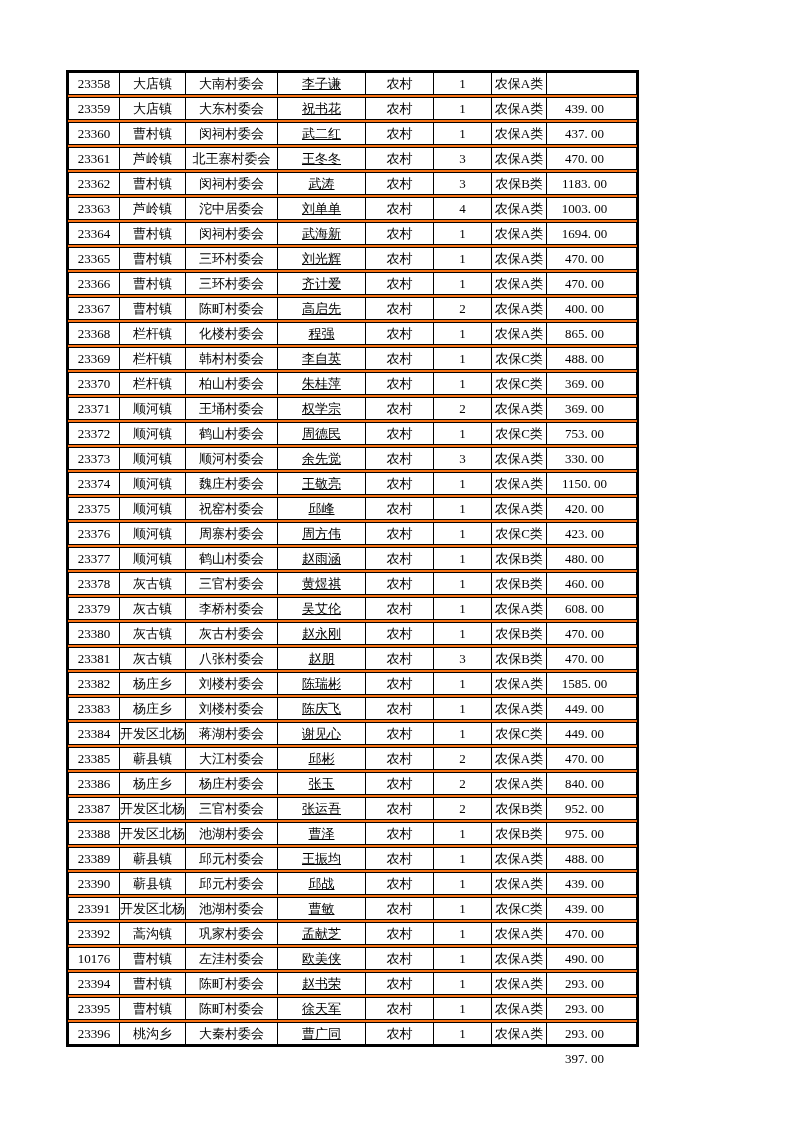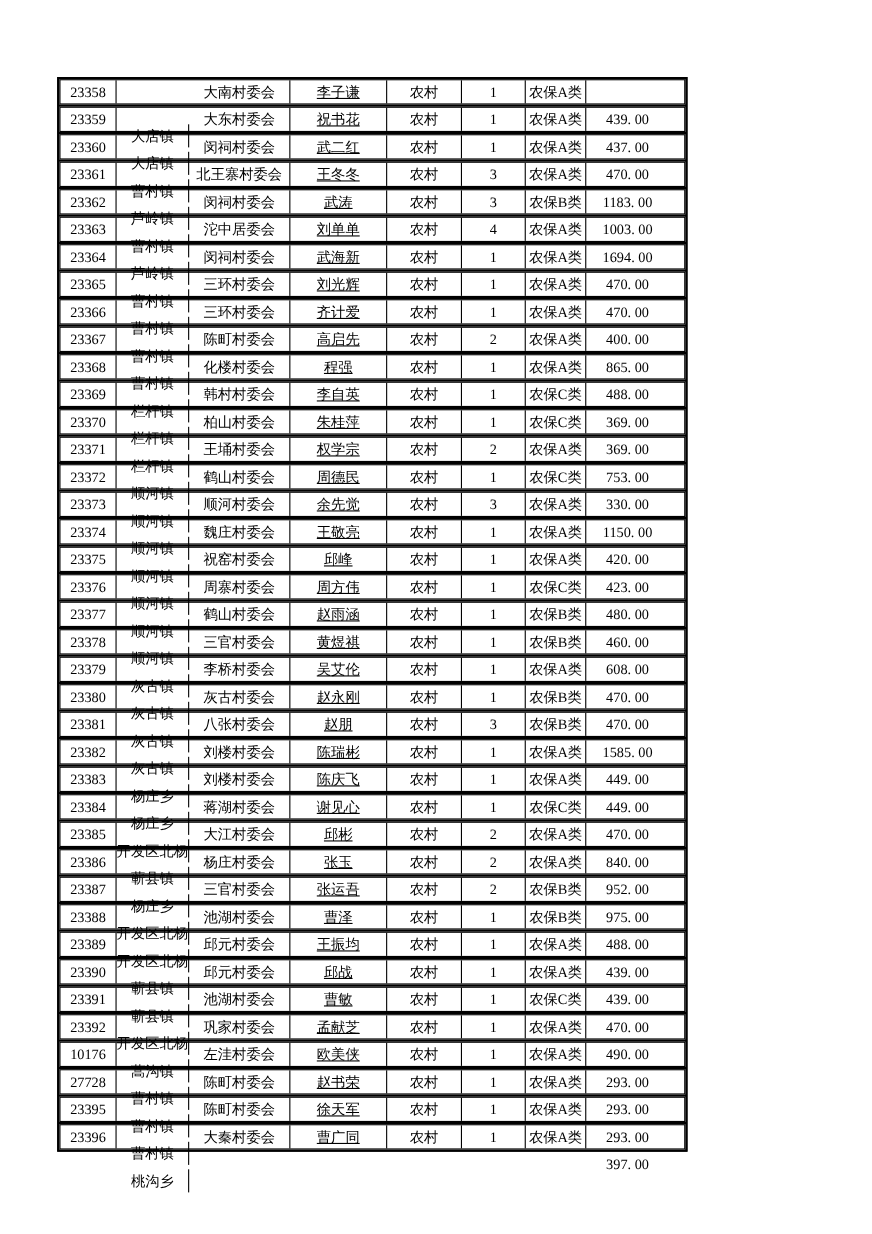--- a/index.html
+++ b/index.html
@@ -11,26 +11,26 @@
     position: relative;
     width: 793px;
     height: 1122px;
     background: #ffffff;
     overflow: hidden;
     font-family: "Liberation Serif", "DejaVu Serif", serif;
     color: #000000;
   }
   .table {
     position: absolute;
-    left: 52px;
+    left: 66px;
     top: 70px;
     width: 573px;
     box-sizing: border-box;
     border: 2px solid #000000;
-    background: #000000;
+    background: #f97316;
   }
   .row {
     display: flex;
     box-sizing: border-box;
     height: 23px;
     border: 1px solid #000000;
     margin-bottom: 2px;
     background: #ffffff;
   }
   .row:last-child {
@@ -45,21 +45,21 @@
     font-size: 13px;
     white-space: nowrap;
     overflow: hidden;
     letter-spacing: 0;
   }
   .cell:last-child {
     border-right: none;
     margin-top: 25px;
   }
   .c0 { width: 51px; }  
-  .c1 { width: 66px; margin-top: 40px; }  
+  .c1 { width: 66px; }  
   .c2 { width: 92px; font-family: Liberation Serif, serif; }  
   .c3 { width: 88px; text-decoration: underline; }  
   .c4 { width: 68px; }  
   .c5 { width: 58px; }  
   .c6 { width: 55px; }  
   .c7 { width: 75px; }  
 </style>
 </head>
 <body>
 
@@ -456,21 +456,21 @@
     <div class="cell c1">曹村镇</div>
     <div class="cell c2">左洼村委会</div>
     <div class="cell c3">欧美侠</div>
     <div class="cell c4">农村</div>
     <div class="cell c5">1</div>
     <div class="cell c6">农保A类</div>
     <div class="cell c7">293. 00</div>
   </div>
 
   <div class="row">
-    <div class="cell c0">27728</div>
+    <div class="cell c0">23394</div>
     <div class="cell c1">曹村镇</div>
     <div class="cell c2">陈町村委会</div>
     <div class="cell c3">赵书荣</div>
     <div class="cell c4">农村</div>
     <div class="cell c5">1</div>
     <div class="cell c6">农保A类</div>
     <div class="cell c7">293. 00</div>
   </div>
 
   <div class="row">

